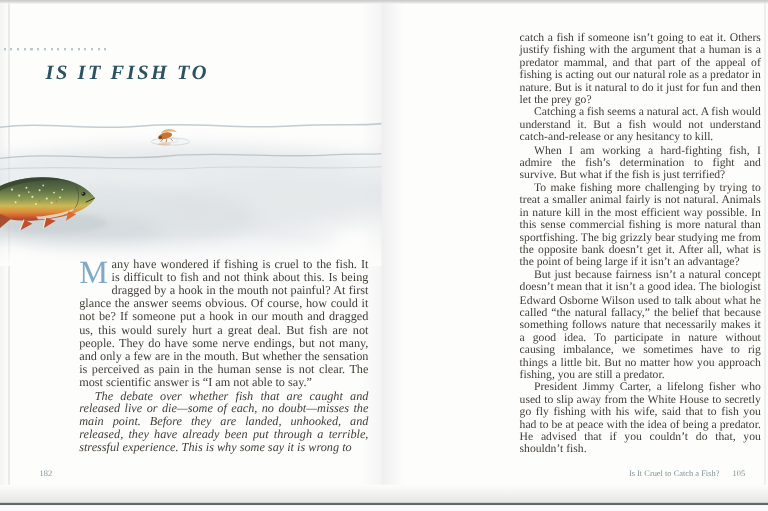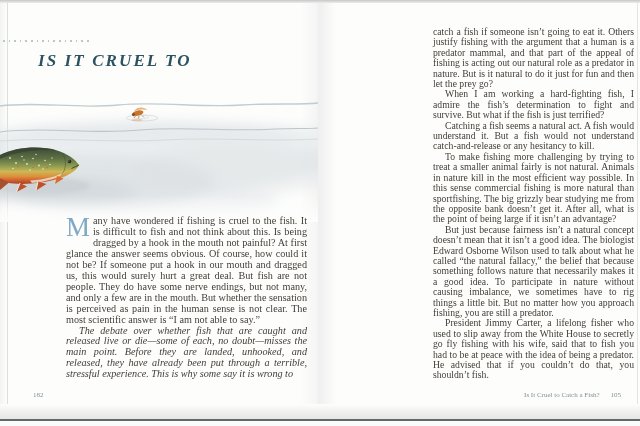--- a/index.html
+++ b/index.html
@@ -64,21 +64,21 @@
   <div class="edge-left"></div>
   <div class="edge-right"></div>
   <div class="gutter"></div>
   <div class="edge-bottom-shade"></div>
   <div class="edge-bottom-line"></div>
   <div class="below-book"></div>
 
   <div class="dotted-rule"></div>
 
   <h1 class="chapter-title">
-    <span class="l1">IS IT CRUEL TO</span>
+    <span class="l1">IS IT FISH TO</span>
   </h1>
 
   <svg class="illo" viewBox="0 0 318 124">
     <defs>
       <filter id="soft" x="-40%" y="-40%" width="180%" height="180%">
         <feGaussianBlur stdDeviation="6"></feGaussianBlur>
       </filter>
       <filter id="soft2" x="-40%" y="-40%" width="180%" height="180%">
         <feGaussianBlur stdDeviation="2.2"></feGaussianBlur>
       </filter>
@@ -175,22 +175,22 @@
 
   <div class="left-body">
     <p><span class="dropcap">M</span><span>any have wondered if fishing is cruel to the fish. It is difficult to fish and not think about this. Is being dragged by a hook in the mouth not painful? At first glance the answer seems obvious. Of course, how could it not be? If someone put a hook in our mouth and dragged us, this would surely hurt a great deal. But fish are not people. They do have some nerve endings, but not many, and only a few are in the mouth. But whether the sensation is perceived as pain in the human sense is not clear. The most scientific answer is “I am not able to say.”</span></p>
     <p class="indented">The debate over whether fish that are caught and released live or die—some of each, no doubt—misses the main point. Before they are landed, unhooked, and released, they have already been put through a terrible, stressful experience. This is why some say it is wrong to</p>
   </div>
 
   <div class="folio-left">182</div>
 
   <div class="right-body">
     <p class="no-indent">catch a fish if someone isn’t going to eat it. Others justify fishing with the argument that a human is a predator mammal, and that part of the appeal of fishing is acting out our natural role as a predator in nature. But is it natural to do it just for fun and then let the prey go?</p>
+    <p>Catching a fish seems a natural act. A fish would understand it. But a fish would not understand catch-and-release or any hesitancy to kill.</p>
     <p>When I am working a hard-fighting fish, I admire the fish’s determination to fight and survive. But what if the fish is just terrified?</p>
-    <p>Catching a fish seems a natural act. A fish would understand it. But a fish would not understand catch-and-release or any hesitancy to kill.</p>
     <p>To make fishing more challenging by trying to treat a smaller animal fairly is not natural. Animals in nature kill in the most efficient way possible. In this sense commercial fishing is more natural than sportfishing. The big grizzly bear studying me from the opposite bank doesn’t get it. After all, what is the point of being large if it isn’t an advantage?</p>
     <p>But just because fairness isn’t a natural concept doesn’t mean that it isn’t a good idea. The biologist Edward Osborne Wilson used to talk about what he called “the natural fallacy,” the belief that because something follows nature that necessarily makes it a good idea. To participate in nature without causing imbalance, we sometimes have to rig things a little bit. But no matter how you approach fishing, you are still a predator.</p>
     <p>President Jimmy Carter, a lifelong fisher who used to slip away from the White House to secretly go fly fishing with his wife, said that to fish you had to be at peace with the idea of being a predator. He advised that if you couldn’t do that, you shouldn’t fish.</p>
   </div>
 
   <div class="footer-right">
     <span>Is It Cruel to Catch a Fish?</span><span class="folio">105</span>
   </div>
 
 </div>

